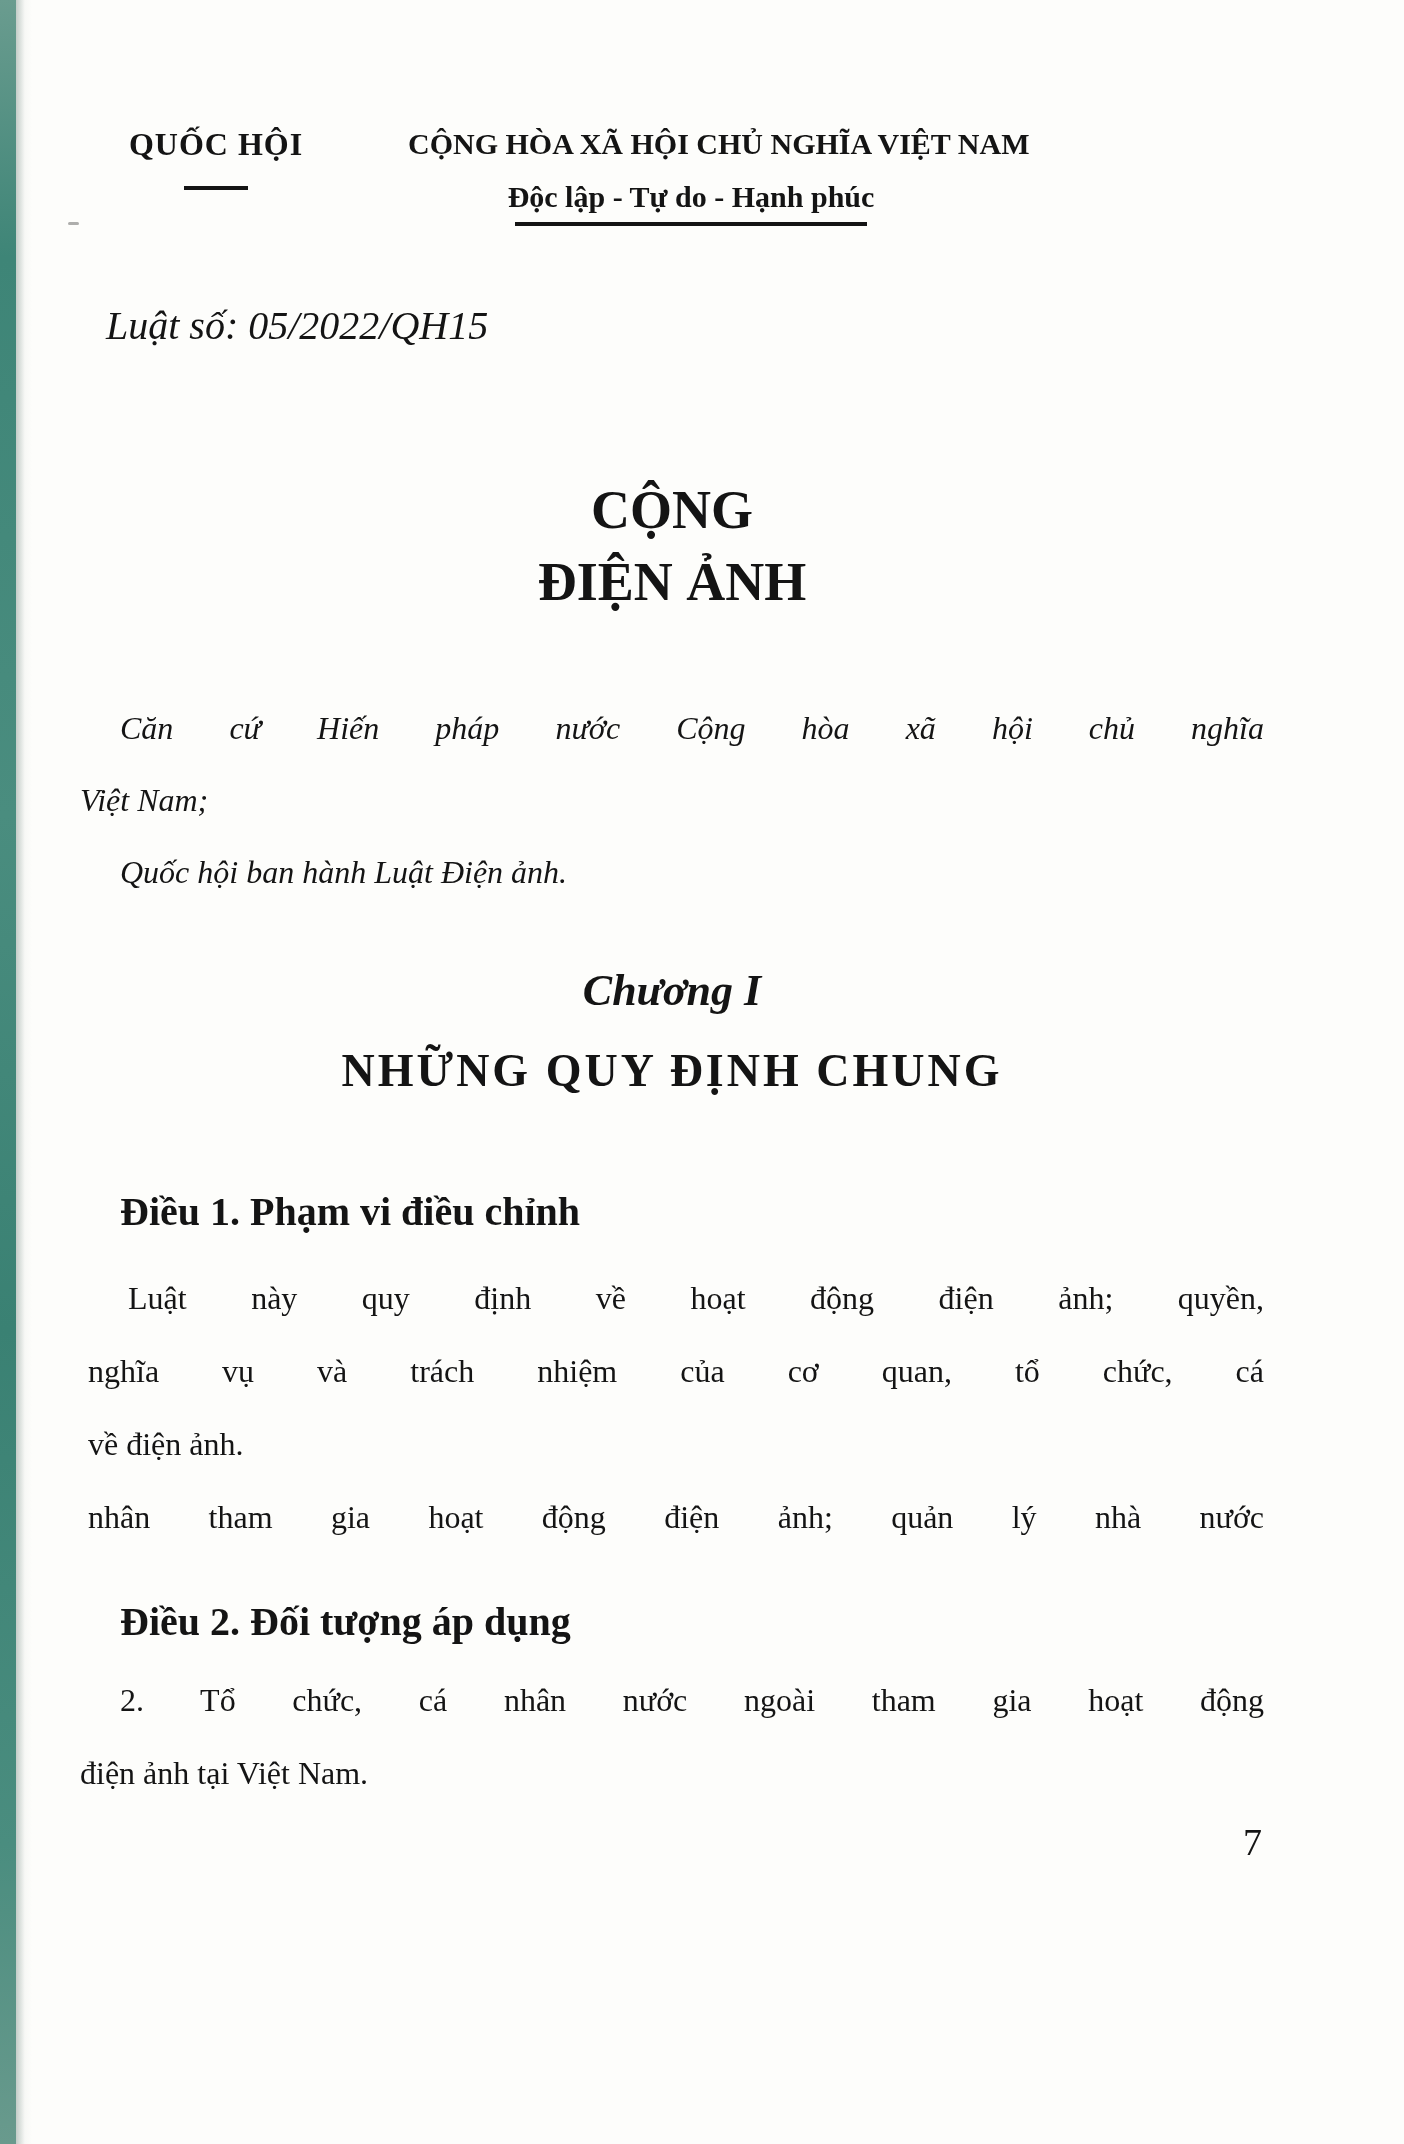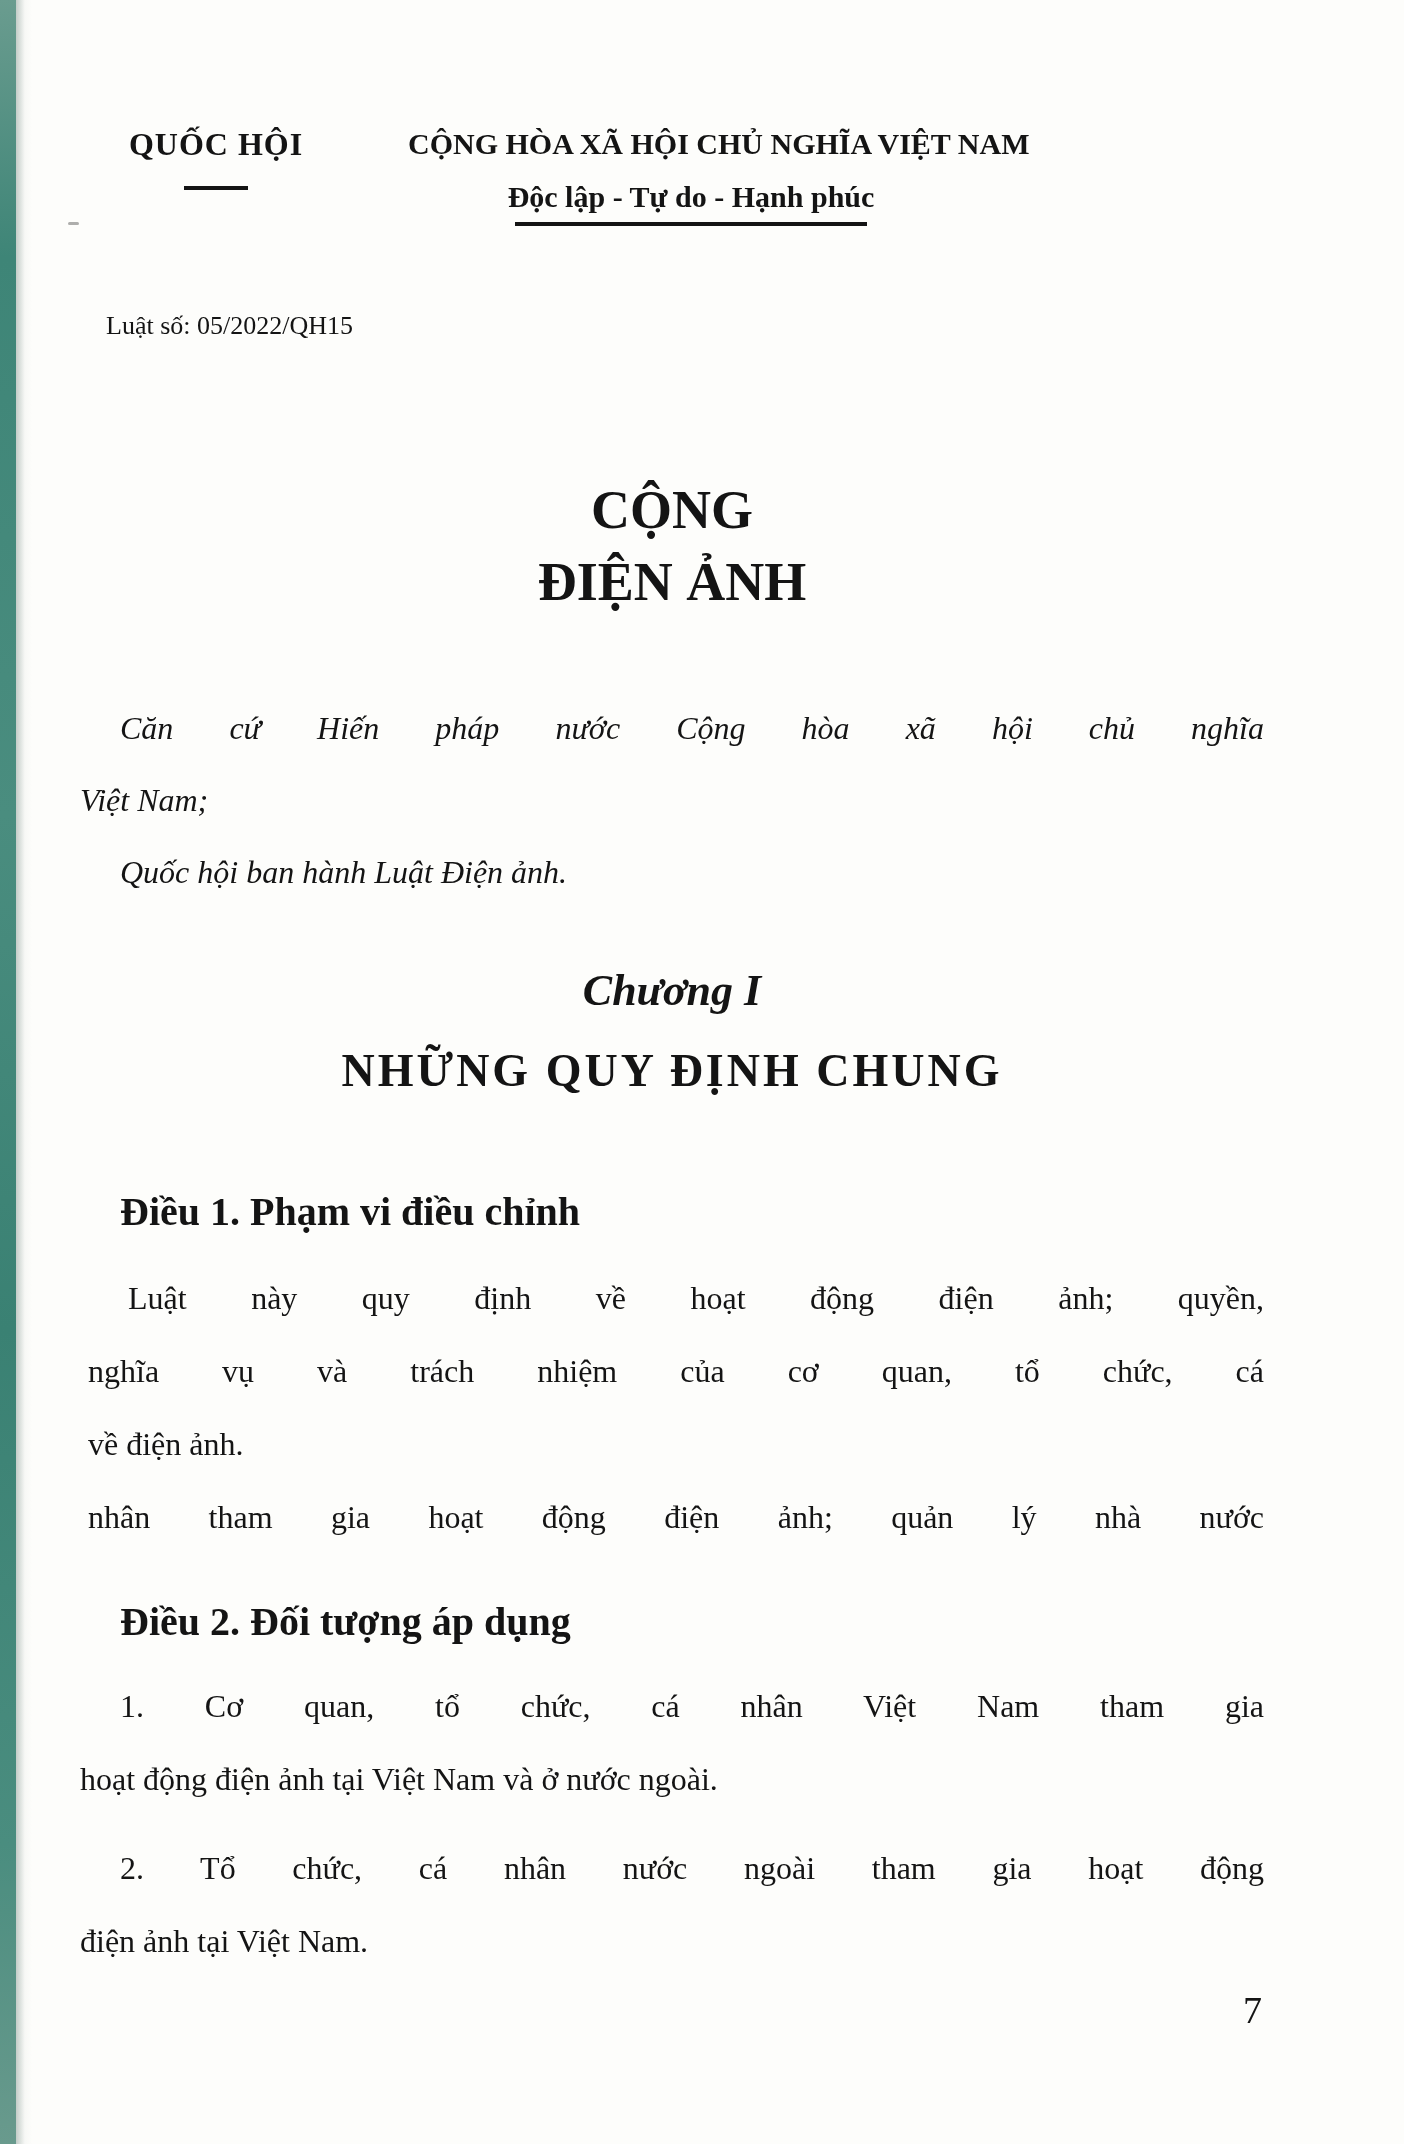--- a/index.html
+++ b/index.html
@@ -36,21 +36,21 @@
   .header-row { display: flex; align-items: flex-start; margin-top: 122px; }
   .issuer-block { width: 272px; text-align: center; }
   .issuer-title { font-weight: 700; font-size: 32px; line-height: 44px; letter-spacing: 1px; }
   .issuer-rule { width: 64px; border-top: 4px solid #141414; margin: 20px auto 0; }
 
   .national-block { width: 566px; margin-left: 56px; text-align: center; }
   .republic-title { font-weight: 700; font-size: 30px; line-height: 44px; white-space: nowrap; }
   .national-motto { font-weight: 700; font-size: 30px; line-height: 42px; margin-top: 10px; }
   .motto-rule { width: 352px; border-top: 4px solid #141414; margin: 4px auto 0; }
 
-  .law-number { font-size: 26px; line-height: 44px; margin: 78px 0 0 26px; }
+  .law-number { font-size: 40px; line-height: 44px; margin: 78px 0 0 26px; font-style: italic; }
 
   
   .scan-artifact {
     position: absolute;
     left: 68px; top: 222px;
     width: 11px; height: 3px;
     background: #9a9a98;
     border-radius: 2px;
     opacity: .8;
   }
@@ -126,24 +126,20 @@
 
   <div class="article-heading a1-heading">Điều 1. Phạm vi điều chỉnh</div>
   <div class="a1-para">
     <div class="line jline indent">Luật này quy định về hoạt động điện ảnh; quyền,</div>
     <div class="line jline">nghĩa vụ và trách nhiệm của cơ quan, tổ chức, cá</div>
     <div class="line">về điện ảnh.</div>
     <div class="line jline">nhân tham gia hoạt động điện ảnh; quản lý nhà nước</div>
   </div>
 
   <div class="article-heading a2-heading">Điều 2. Đối tượng áp dụng</div>
-  <div class="clause-1">
-    <div class="line jline indent">1. Cơ quan, tổ chức, cá nhân Việt Nam tham gia</div>
-    <div class="line">hoạt động điện ảnh tại Việt Nam và ở nước ngoài.</div>
-  </div>
   <div class="clause-2">
     <div class="line jline indent">2. Tổ chức, cá nhân nước ngoài tham gia hoạt động</div>
     <div class="line">điện ảnh tại Việt Nam.</div>
   </div>
 
   <div class="page-number">7</div>
 
 </div>
 
 </body></html>

